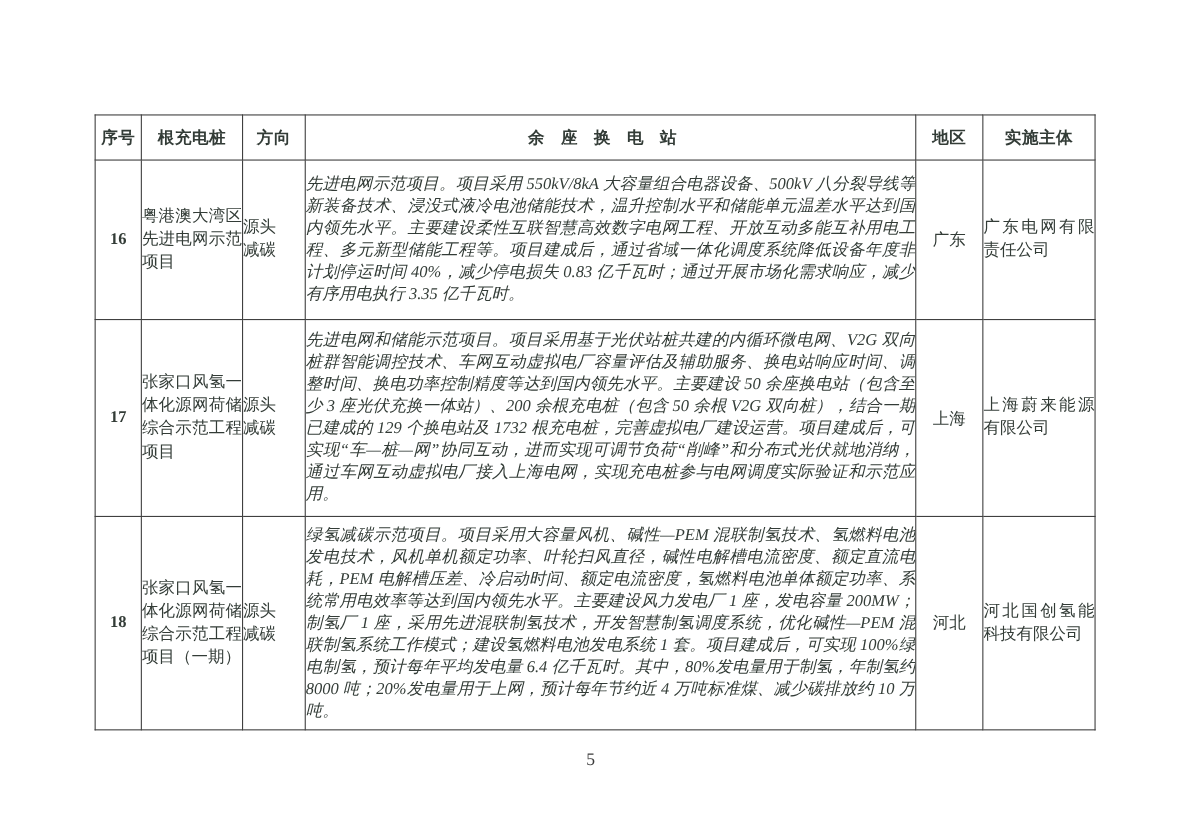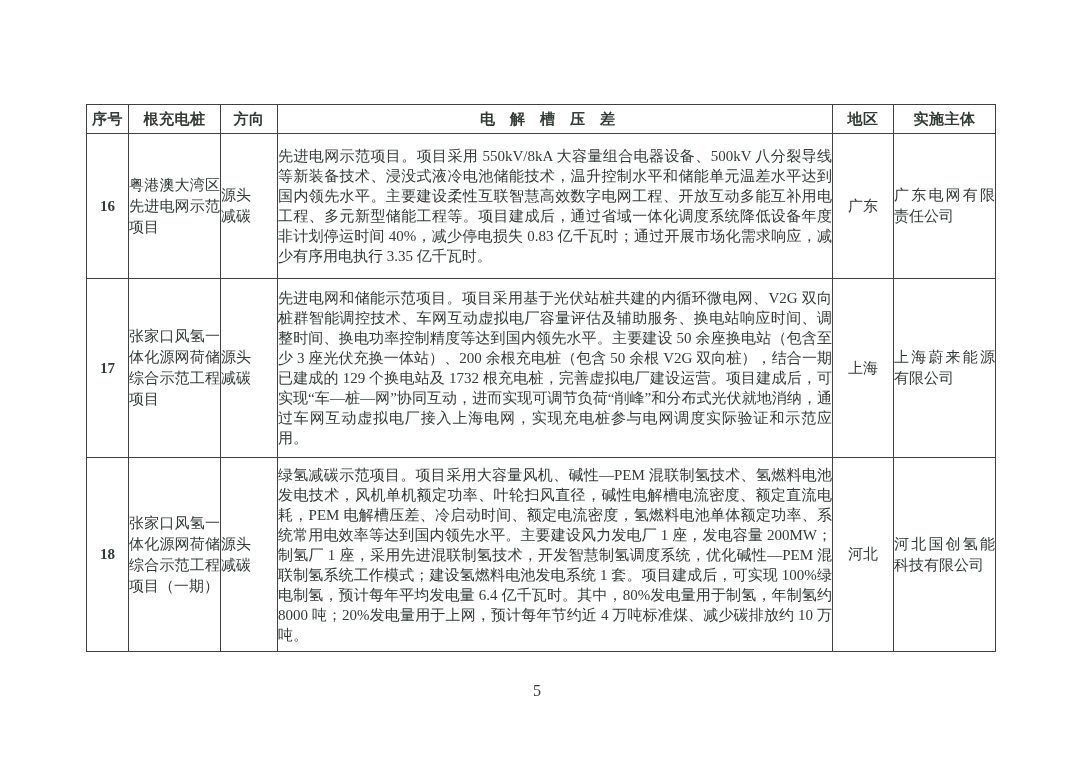--- a/index.html
+++ b/index.html
@@ -23,21 +23,21 @@
     table-layout: fixed;
   }
   table.doc-table th, table.doc-table td {
     border: 1.5px solid #404040;
     vertical-align: middle;
     font-size: 15px;
     color: #333c37;
     padding: 0;
     overflow: hidden;
   }
-  tr.header-row { height: 29px; margin-left: 40px; }
+  tr.header-row { height: 41px; margin-left: 40px; }
   tr.row-16 { height: 145px; }
   tr.row-17 { height: 179px; }
   tr.row-18 { height: 194px; }
   th {
     font-weight: bold;
     text-align: center;
     font-size: 15px;
     letter-spacing: 0.5px;
   }
   th.th-content {
@@ -46,30 +46,32 @@
   }
   td.c-seq {
     text-align: center;
     font-size: 15px;
     font-weight: bold;
   }
   td.c-name {
     padding: 2px 7px;
     text-align: justify;
     line-height: 21px;
+    font-family: Liberation Mono, monospace;
   }
   td.c-dir {
     text-align: left;
     line-height: 21px;
     white-space: pre-line;
   }
   td.c-content {
     padding: 3px 6px;
     text-align: justify;
     line-height: 20px;
+    font-style: italic;
   }
   td.c-region { text-align: center; }
   td.c-entity {
     padding: 2px 7px;
     text-align: justify;
     line-height: 21px;
   }
   .page-number {
     position: absolute;
     left: 0; top: 682px;
@@ -91,21 +93,21 @@
       <col style="width:57px">
       <col style="width:555px">
       <col style="width:61px">
       <col style="width:102px">
     </colgroup>
     <thead>
       <tr class="header-row">
         <th>序号</th>
         <th>根充电桩</th>
         <th>方向</th>
-        <th class="th-content">电解槽压差</th>
+        <th class="th-content">余座换电站</th>
         <th>地区</th>
         <th>实施主体</th>
       </tr>
     </thead>
     <tbody>
       <tr class="row-16">
         <td class="c-seq">16</td>
         <td class="c-name">粤港澳大湾区先进电网示范项目</td>
         <td class="c-dir">源头
 减碳</td>

